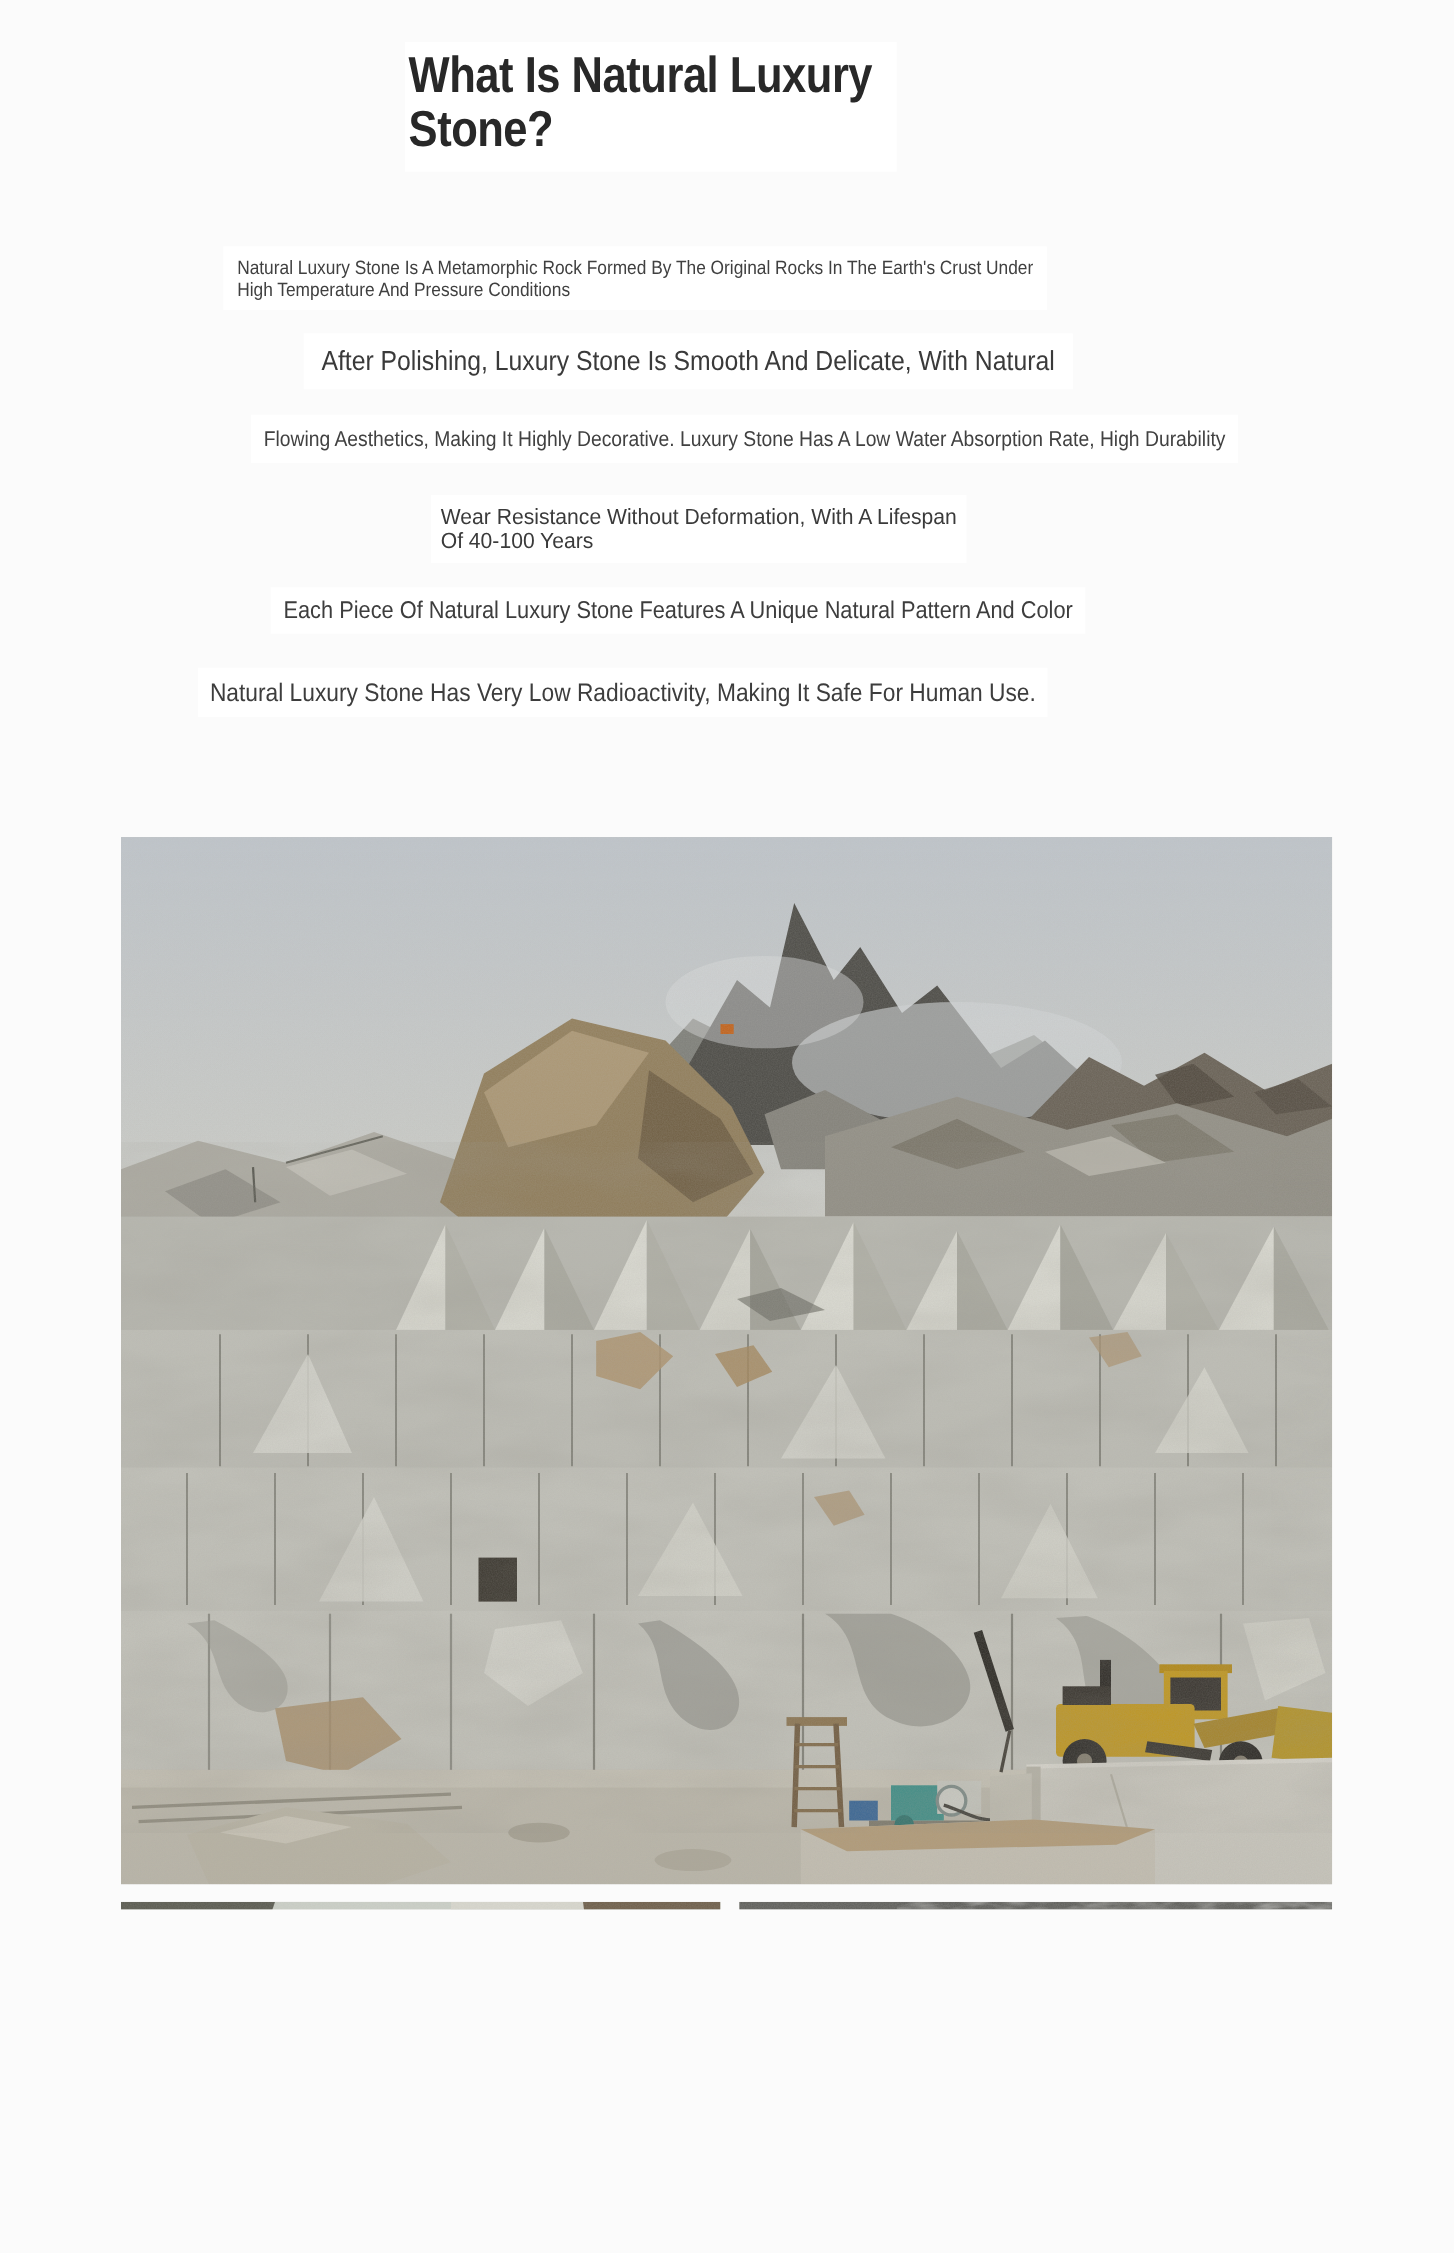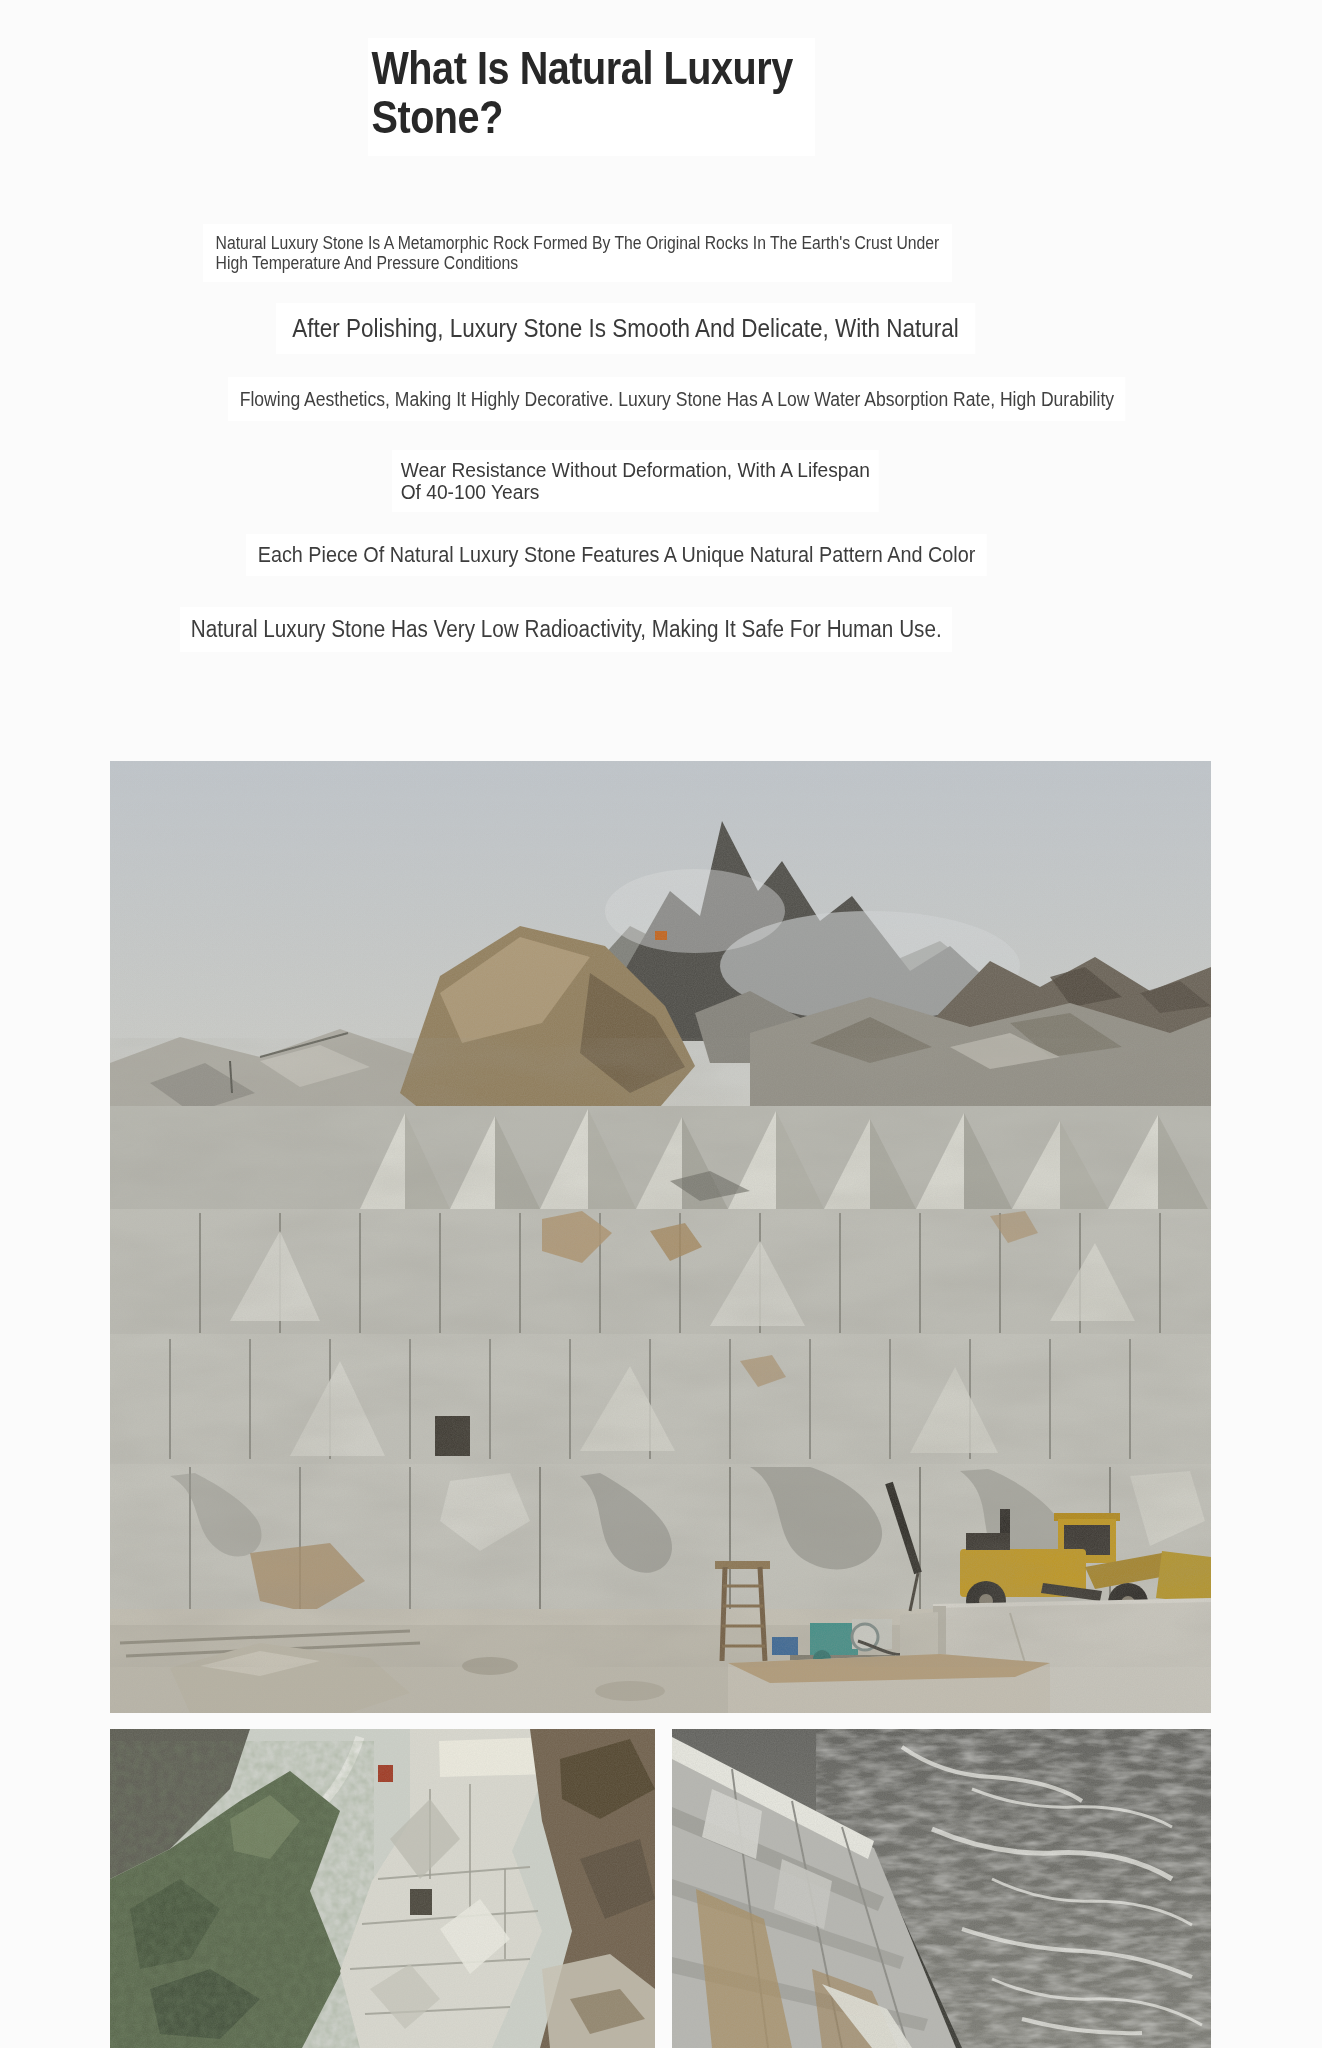--- a/index.html
+++ b/index.html
@@ -1,17 +1,17 @@
 <!DOCTYPE html>
 <html><head>
 <meta charset="utf-8">
 <style>
   html,body{margin:0;padding:0;}
   body{background:#fbfbfb;font-family:"Liberation Sans",sans-serif;}
-  .page{position:relative;width:1322px;height:2048px;background:#fbfbfb;overflow:hidden;}
+  .page{position:relative;width:1322px;height:1736px;background:#fbfbfb;overflow:hidden;}
   .card{position:absolute;background:#ffffff;}
   .title-card{left:368px;top:38px;padding:6px 26px 14px 4px;transform:scaleX(0.86);transform-origin:left top;}
   .title-card h1{margin:0;font-size:46px;line-height:49px;font-weight:bold;color:#282828;letter-spacing:-0.5px;}
   .title-card h1 span{display:block;}
   .ptext{margin:0;color:#3d3d3d;}
   .ptext span{display:block;}
   .p1{left:203px;top:224px;padding:9px 14px;transform:scaleX(0.90);transform-origin:left top;}
   .p1 .ptext{font-size:17.5px;line-height:20px;color:#404040;}
   .p2{left:276px;top:303px;padding:12px 18px;transform:scaleX(0.90);transform-origin:left top;}
   .p2 .ptext{font-size:25px;line-height:27px;color:#3a3a3a;}

